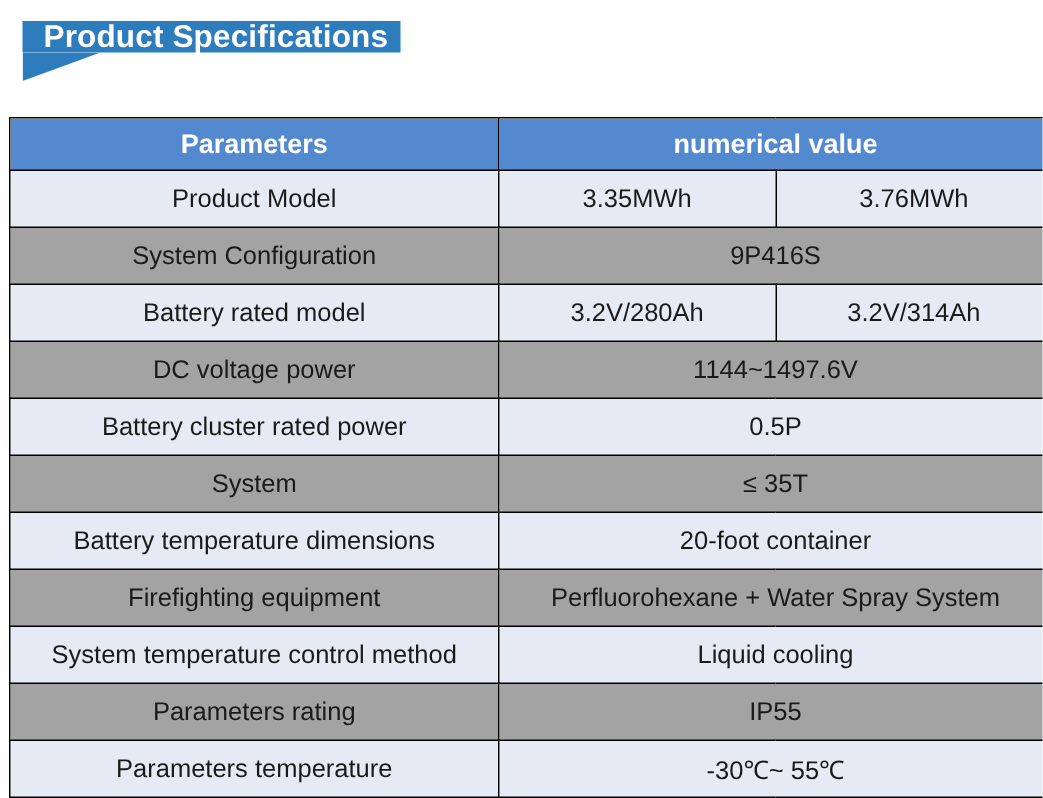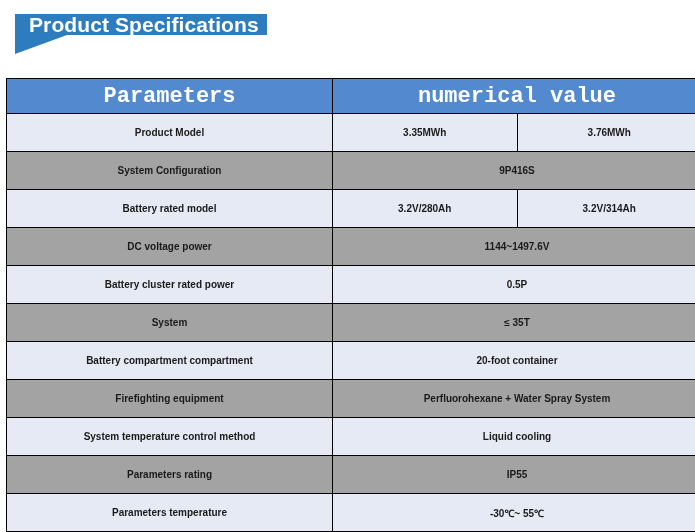--- a/index.html
+++ b/index.html
@@ -54,36 +54,35 @@
     left: 6px;
     top: 78px;
     width: 683px;
     border-collapse: collapse;
     table-layout: fixed;
   }
   #spec-table td, #spec-table th {
     border: 1px solid #000000;
     text-align: center;
     vertical-align: middle;
-    font-size: 10px;
+    font-size: 17px;
     color: #1a1a1a;
     height: 37px;
     padding: 0 3px;
-    font-weight: bold;
+    font-weight: normal;
     white-space: nowrap;
     overflow: hidden;
   }
   
   #spec-table thead th {
     background: #5389ce;
     color: #ffffff;
-    font-size: 22px;
+    font-size: 18px;
     font-weight: bold;
     height: 34px;
-    font-family: Liberation Mono, monospace;
   }
   
   tr.alt td { background: #e6eaf4; }
   tr.plain td { background: #a3a3a3; }
 
   .col-param { width: 319px; }
   .col-val   { width: 362px; }
   .col-half  { width: 181px; }
 
   td.tight { padding: 0 1px; font-size: 15px; }
@@ -126,21 +125,21 @@
       </tr>
       <tr class="alt">
         <td class="col-param">Battery cluster rated power</td>
         <td class="col-val" colspan="2">0.5P</td>
       </tr>
       <tr class="plain">
         <td class="col-param">System</td>
         <td class="col-val" colspan="2">≤ 35T</td>
       </tr>
       <tr class="alt">
-        <td class="col-param">Battery compartment compartment</td>
+        <td class="col-param">Battery temperature dimensions</td>
         <td class="col-val" colspan="2">20-foot container</td>
       </tr>
       <tr class="plain">
         <td class="col-param">Firefighting equipment</td>
         <td class="col-val tight" colspan="2">Perfluorohexane + Water Spray System</td>
       </tr>
       <tr class="alt">
         <td class="col-param tight">System temperature control method</td>
         <td class="col-val" colspan="2">Liquid cooling</td>
       </tr>

